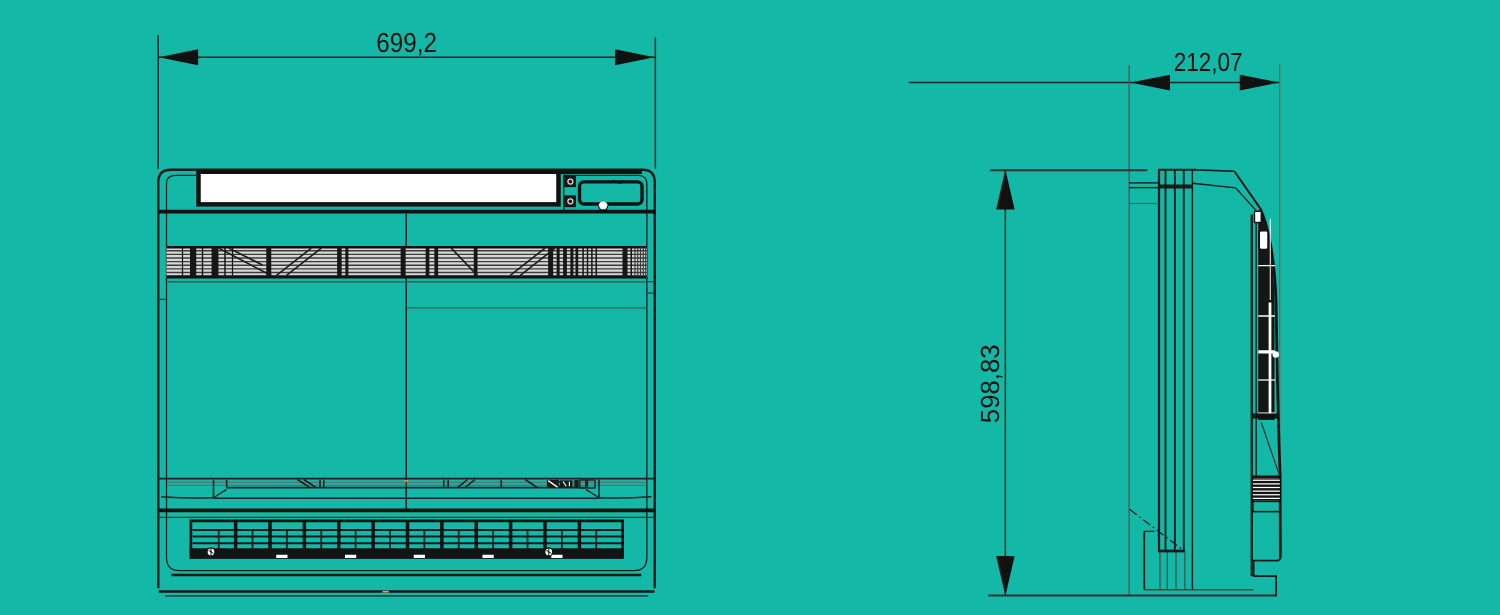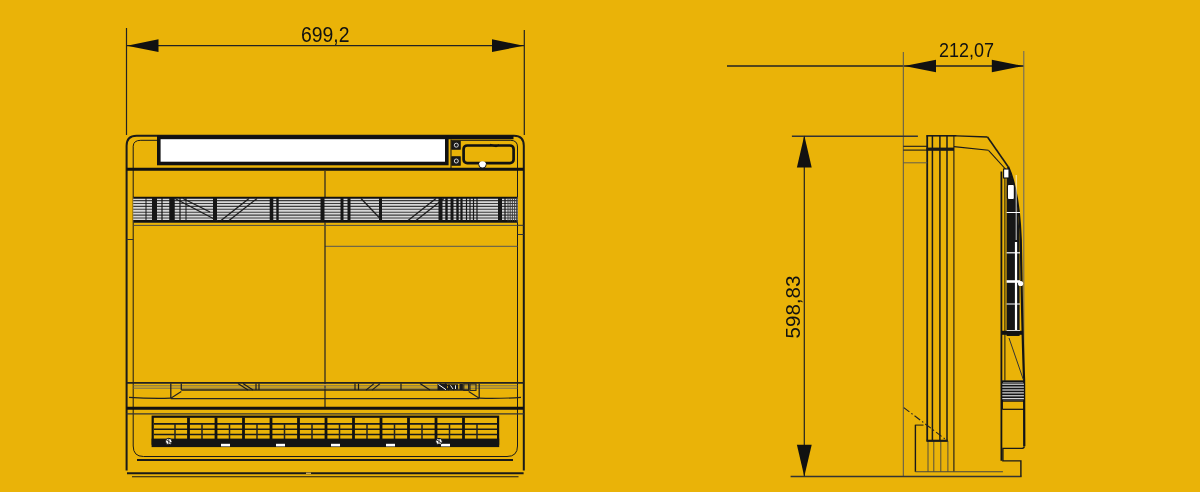--- a/index.html
+++ b/index.html
@@ -1,16 +1,16 @@
 <!DOCTYPE html>
 <html><head>
 <meta charset="utf-8">
 <style>
 html,body{margin:0;padding:0;background:#ffffff;}
-#stage{position:relative;width:1200px;height:492px;background:#eab308;overflow:hidden;}
+#stage{position:relative;width:1200px;height:492px;background:#14b8a6;overflow:hidden;}
 svg{position:absolute;left:0;top:0;}
 text{font-family:"Liberation Sans",sans-serif;fill:#111;}
 </style>
 </head>
 <body>
 <div id="stage">
 <svg width="1200" height="492" viewBox="0 0 1200 492">
 
 <g stroke="#222" stroke-width="1.2" fill="none">
   <line x1="126.5" y1="45.7" x2="524" y2="45.7"></line>

